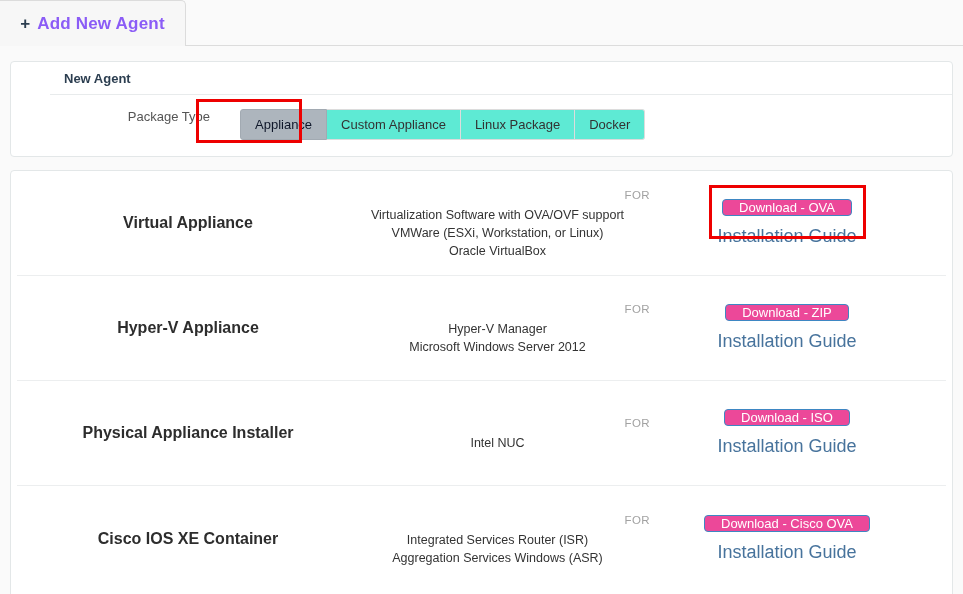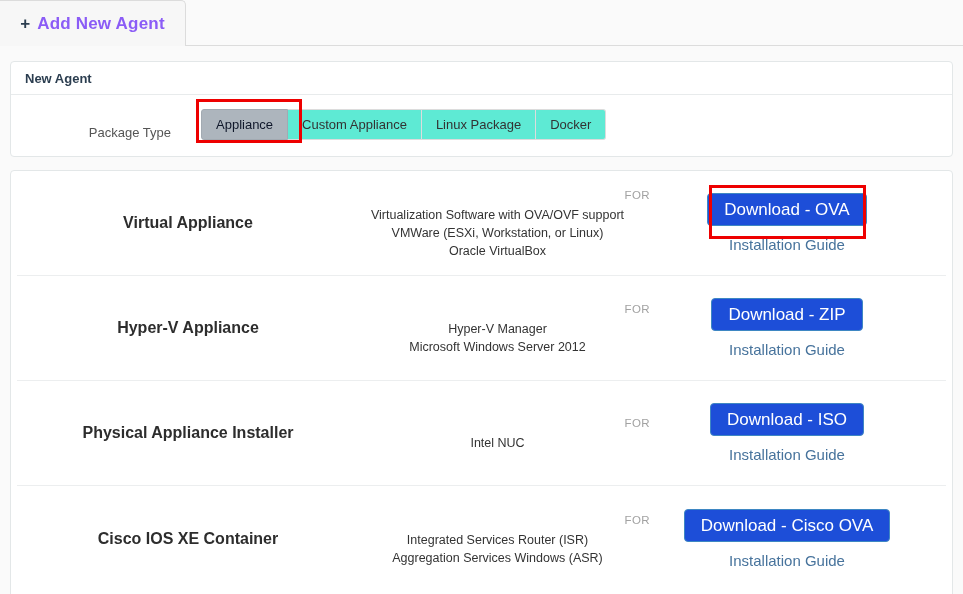--- a/index.html
+++ b/index.html
@@ -70,32 +70,33 @@
 
   .panel {
     background: #ffffff;
     border: 1px solid #e3e7e8;
     border-radius: 4px;
   }
 
   
   .panel-top {
     margin-top: 15px;
+    padding-left: 39px;
   }
   .panel-heading {
     padding: 9px 14px 8px 14px;
     border-bottom: 1px solid #e8ebec;
     font-size: 13px;
     font-weight: bold;
     color: #2c3e50;
   }
   .panel-body-top {
     padding: 14px 14px 16px 14px;
     display: flex;
-    align-items: flex-end;
+    align-items: flex-start;
   }
   .pkg-label {
     width: 160px;
     text-align: right;
     padding-right: 14px;
     font-size: 13px;
     color: #555;
     white-space: nowrap;
   }
   .btn-group {
@@ -189,35 +190,35 @@
     margin-bottom: 2px;
     text-align: right;
   }
   .col-action {
     flex: 1;
     text-align: center;
     padding-right: 14px;
   }
   .dl-btn {
     display: inline-block;
-    background: #1d4ed8;
+    background: #ec4899;
     border: 1px solid #3e87c3;
     color: #ffffff;
-    font-size: 17px;
+    font-size: 13px;
     font-family: "Liberation Sans", sans-serif;
-    padding: 8px 16px;
+    padding: 0 16px;
     border-radius: 4px;
     cursor: pointer;
     line-height: 15px;
     white-space: nowrap;
   }
   .guide-link {
     display: block;
     margin-top: 10px;
-    font-size: 15px;
+    font-size: 18px;
     color: #47739c;
     text-decoration: none;
     cursor: pointer;
   }
 </style>
 </head>
 <body>
 
 <div class="tab-strip">
   <div class="tab">

